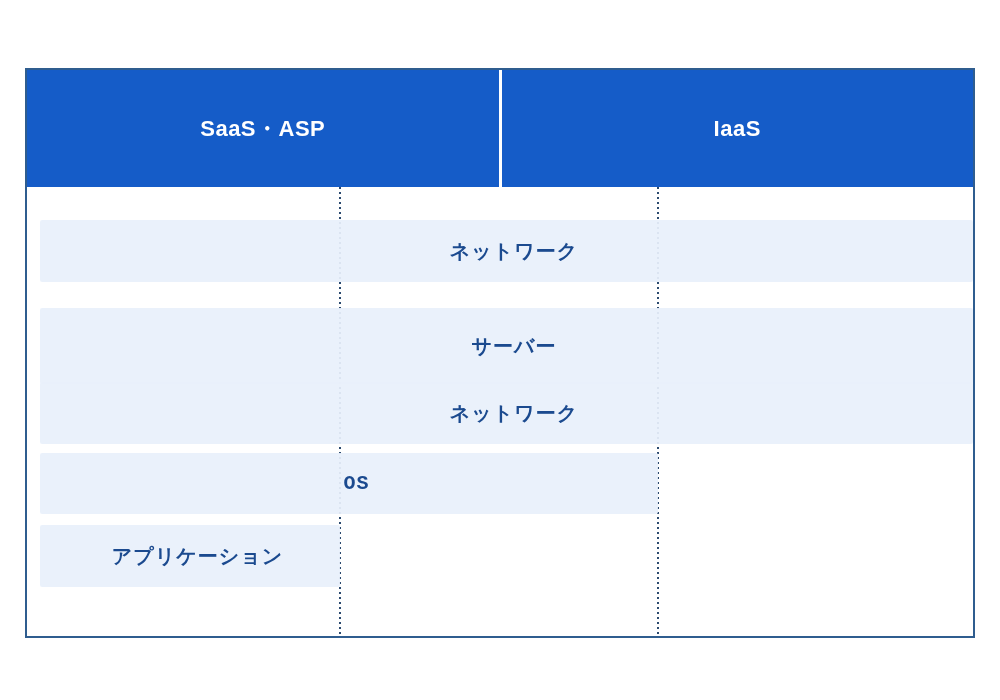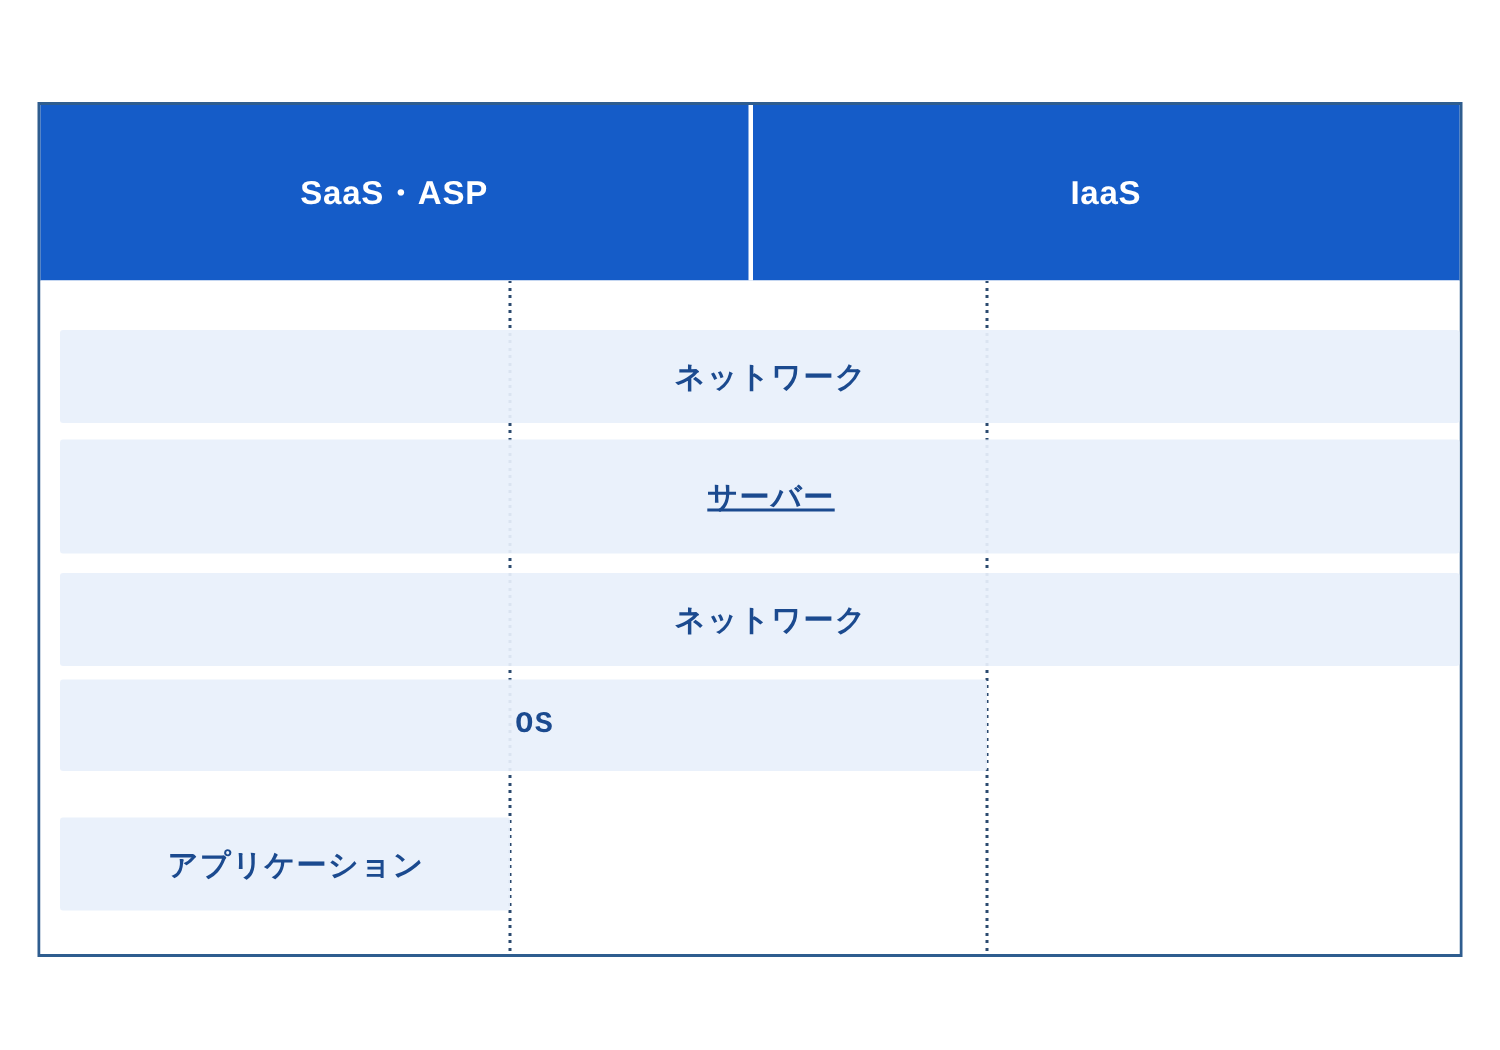--- a/index.html
+++ b/index.html
@@ -67,24 +67,24 @@
     font-size: 20px;
     letter-spacing: 1px;
     display: flex;
     align-items: center;
     justify-content: center;
     z-index: 1;
     border-radius: 2px;
     padding-left: 15px;
   }
   .bar-network { top: 33px;  width: 918px; height: 62px; }
-  .bar-server  { top: 106px; width: 918px; height: 76px; text-decoration: underline; }
+  .bar-server  { top: 121px; width: 918px; height: 76px; }
   .bar-storage { top: 195px; width: 918px; height: 62px; }
   .bar-os      { top: 266px; width: 603px; height: 61px; font-family: Liberation Mono, monospace; }
-  .bar-app     { top: 358px; width: 285px; height: 62px; }
+  .bar-app     { top: 338px; width: 285px; height: 62px; }
 </style>
 </head>
 <body>
 
 <div class="table">
 
   <div class="header">
     <div class="header-cell sep">SaaS・ASP</div>
     <div class="header-cell">IaaS</div>
   </div>

